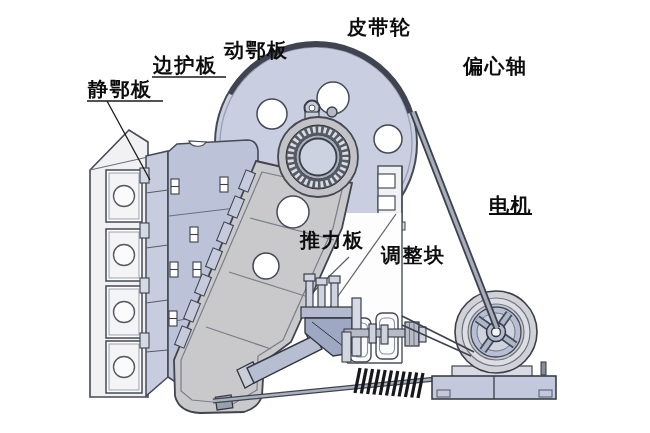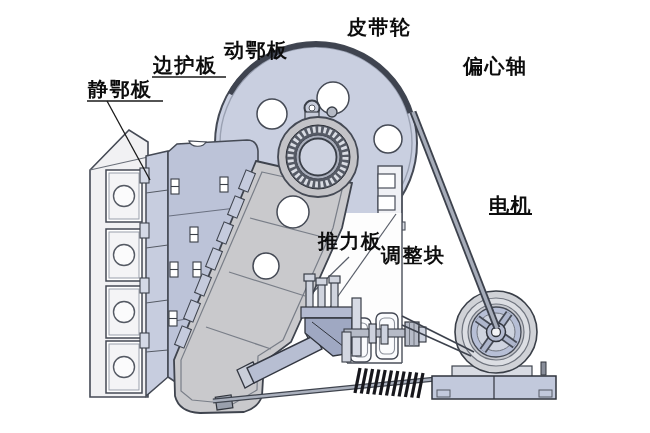--- a/index.html
+++ b/index.html
@@ -7,21 +7,21 @@
          font-family:"Liberation Sans",sans-serif;}
   .stage svg{position:absolute;left:0;top:0;}
   .lbl{position:absolute;font-weight:700;font-size:20px;line-height:1.05;color:#0d0d0d;
        letter-spacing:1.5px;white-space:nowrap;}
   .lbl-fixed-jaw{left:88px;top:79px;}
   .lbl-side-guard{left:153px;top:55px;}
   .lbl-movable-jaw{left:224px;top:40px;}
   .lbl-belt-pulley{left:347px;top:17px;}
   .lbl-eccentric{left:437px;top:56px;margin-left:26px;}
   .lbl-motor{left:489px;top:195px;text-decoration:underline;}
-  .lbl-thrust{left:318px;top:231px;}
+  .lbl-thrust{left:300px;top:231px;font-family:Liberation Mono, monospace;}
   .lbl-adjust{left:381px;top:245px;}
 </style>
 </head>
 <body>
 
 <div class="stage">
 
 <svg width="650" height="433" viewBox="0 0 650 433">
 
   <g>

